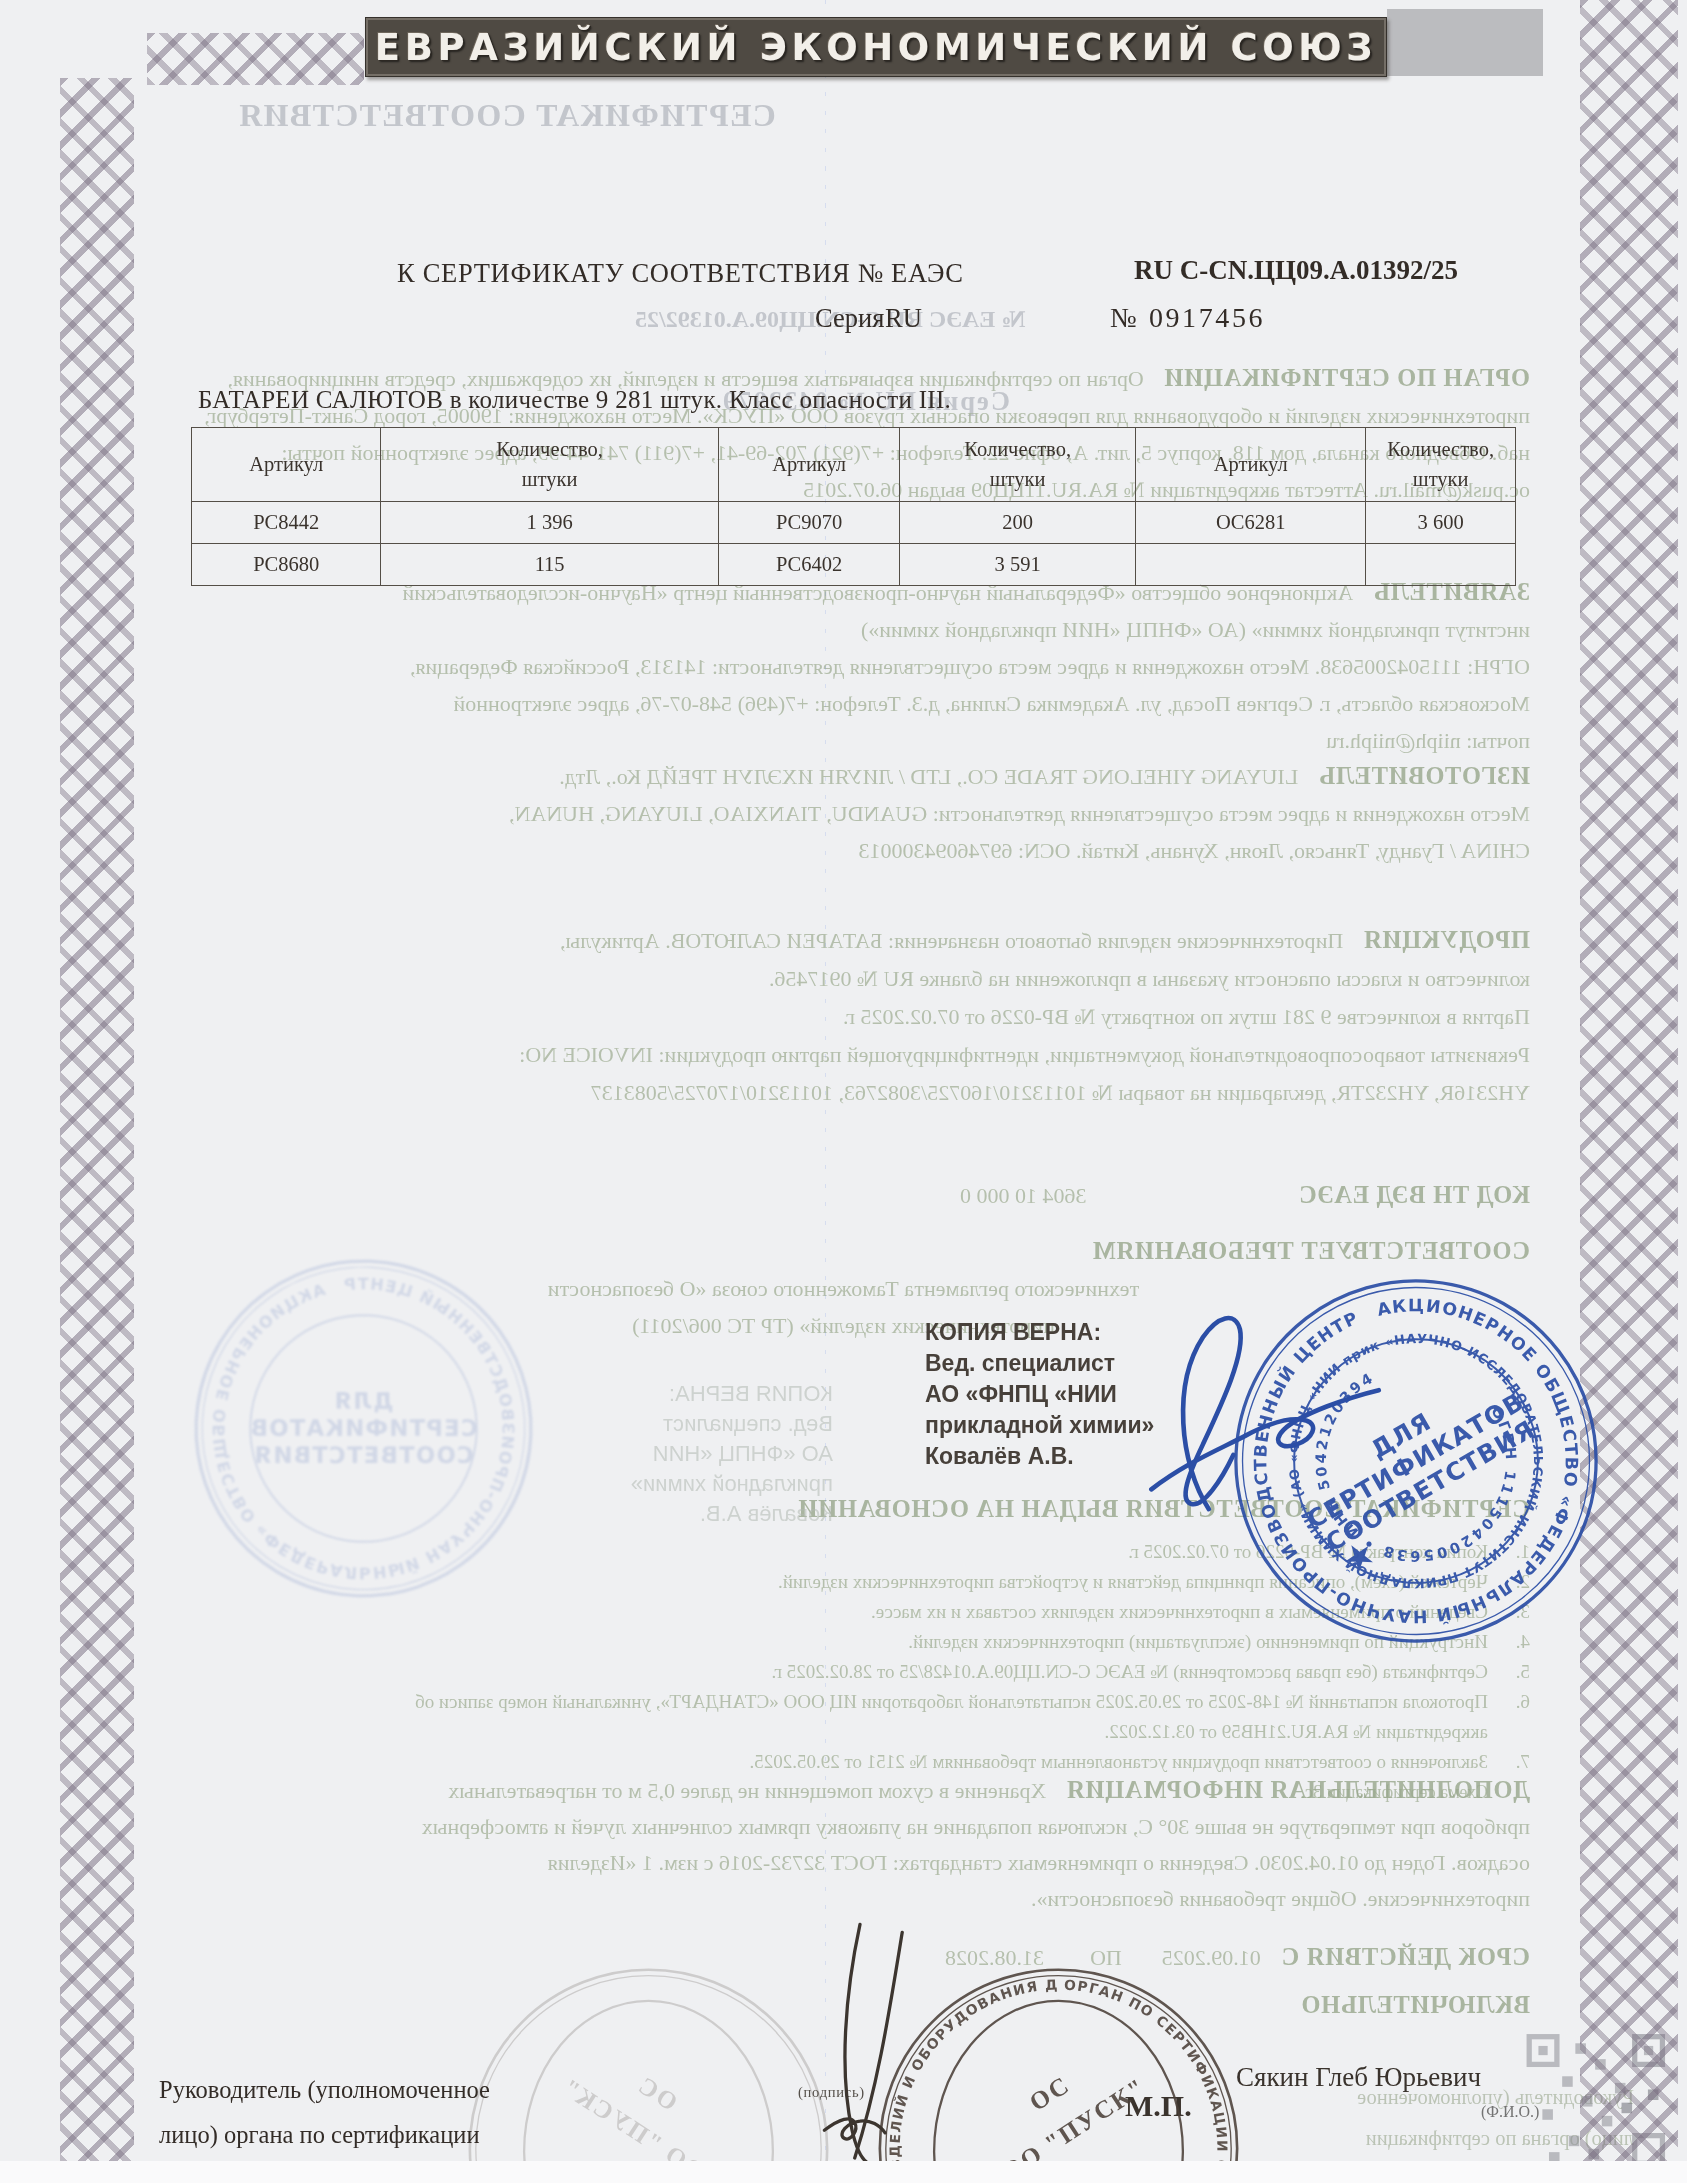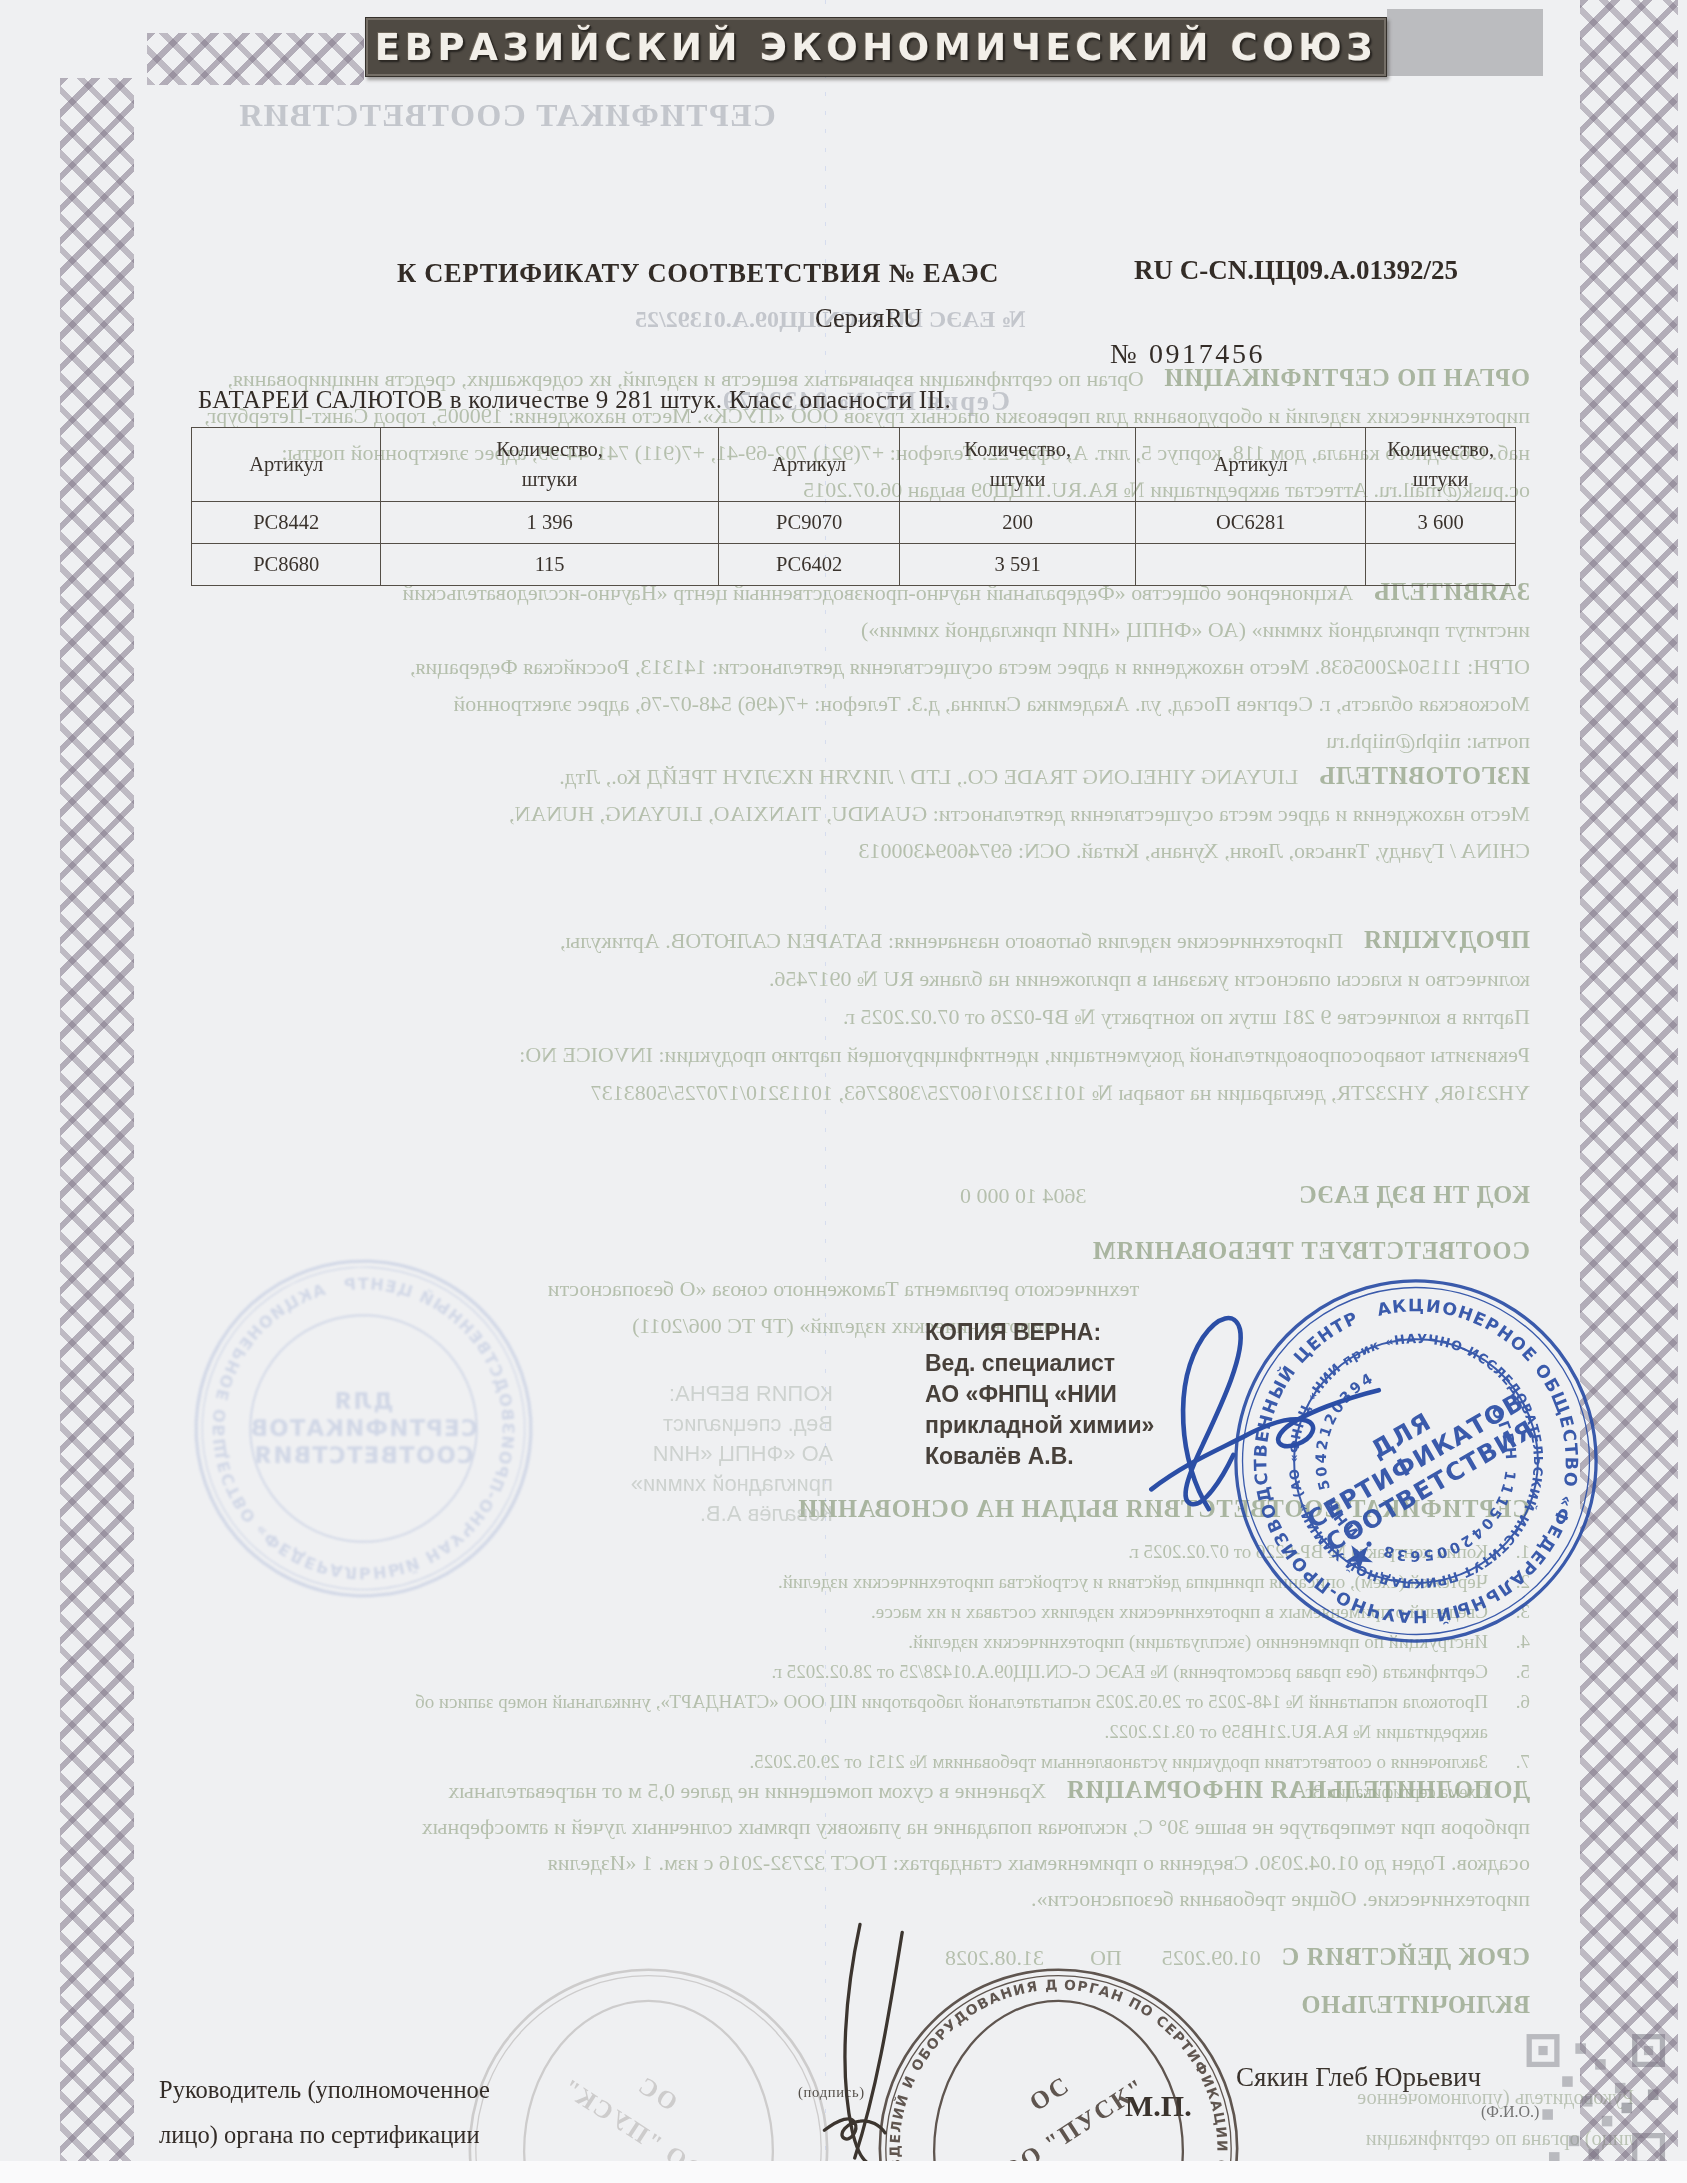--- a/index.html
+++ b/index.html
@@ -21,25 +21,25 @@
     border:1.3px solid #35312c;box-shadow:inset 0 0 0 2px rgba(214,208,196,.28),2px 2.6px 3.3px rgba(60,55,50,.45);
     display:flex;align-items:center;justify-content:center;z-index:3;}
   .banner-text{font-family:"DejaVu Sans","Liberation Sans",sans-serif;font-weight:bold;font-size:37px;
     letter-spacing:4.6px;color:#f2efe9;white-space:nowrap;
     text-shadow:1.3px 1.3px 0 #2c2823,-0.7px -0.7px 0 #6f675c,2px 2px 2px rgba(0,0,0,.55);}
   .banner-ext{position:absolute;left:1387px;top:9.3px;width:156px;height:67px;background:#b5b6b9;opacity:.9;z-index:2;}
 
   
   .title{position:absolute;left:0;top:167px;width:1687px;text-align:center;font-size:45px;font-weight:bold;
     letter-spacing:2px;z-index:3;}
-  .subt1{position:absolute;left:397px;top:258px;font-size:26.5px;font-weight:bold;letter-spacing:0.7px;z-index:3;}
+  .subt1{position:absolute;left:397px;top:258px;font-size:26.5px;font-weight:normal;letter-spacing:0.7px;z-index:3;}
   .subt2{position:absolute;left:1134px;top:255px;font-size:27px;font-weight:bold;z-index:3;}
   .ser-lbl{position:absolute;left:782px;top:303px;font-size:26.5px;z-index:3;margin-left:33px;}
   .ser-val{position:absolute;left:885px;top:303px;font-size:26.5px;z-index:3;}
-  .blank-no{position:absolute;left:1110px;top:302px;font-size:28px;letter-spacing:2.6px;z-index:3;margin-top:36px;}
+  .blank-no{position:absolute;left:1110px;top:302px;font-size:28px;letter-spacing:2.6px;z-index:3;}
   .prod-line{position:absolute;left:198px;top:386px;font-size:25px;font-weight:normal;letter-spacing:0.3px;z-index:3;}
 
   
   .tbl{position:absolute;left:191px;top:427px;width:1325px;border-collapse:collapse;z-index:3;
        font-size:20.5px;color:#3a332d;}
   .tbl th,.tbl td{border:1.3px solid #544e47;text-align:center;font-weight:normal;padding:0;}
   .tbl th{height:73px;vertical-align:middle;}
   .tbl td{height:41px;}
   .th2{margin-top:6.6px;}
 

